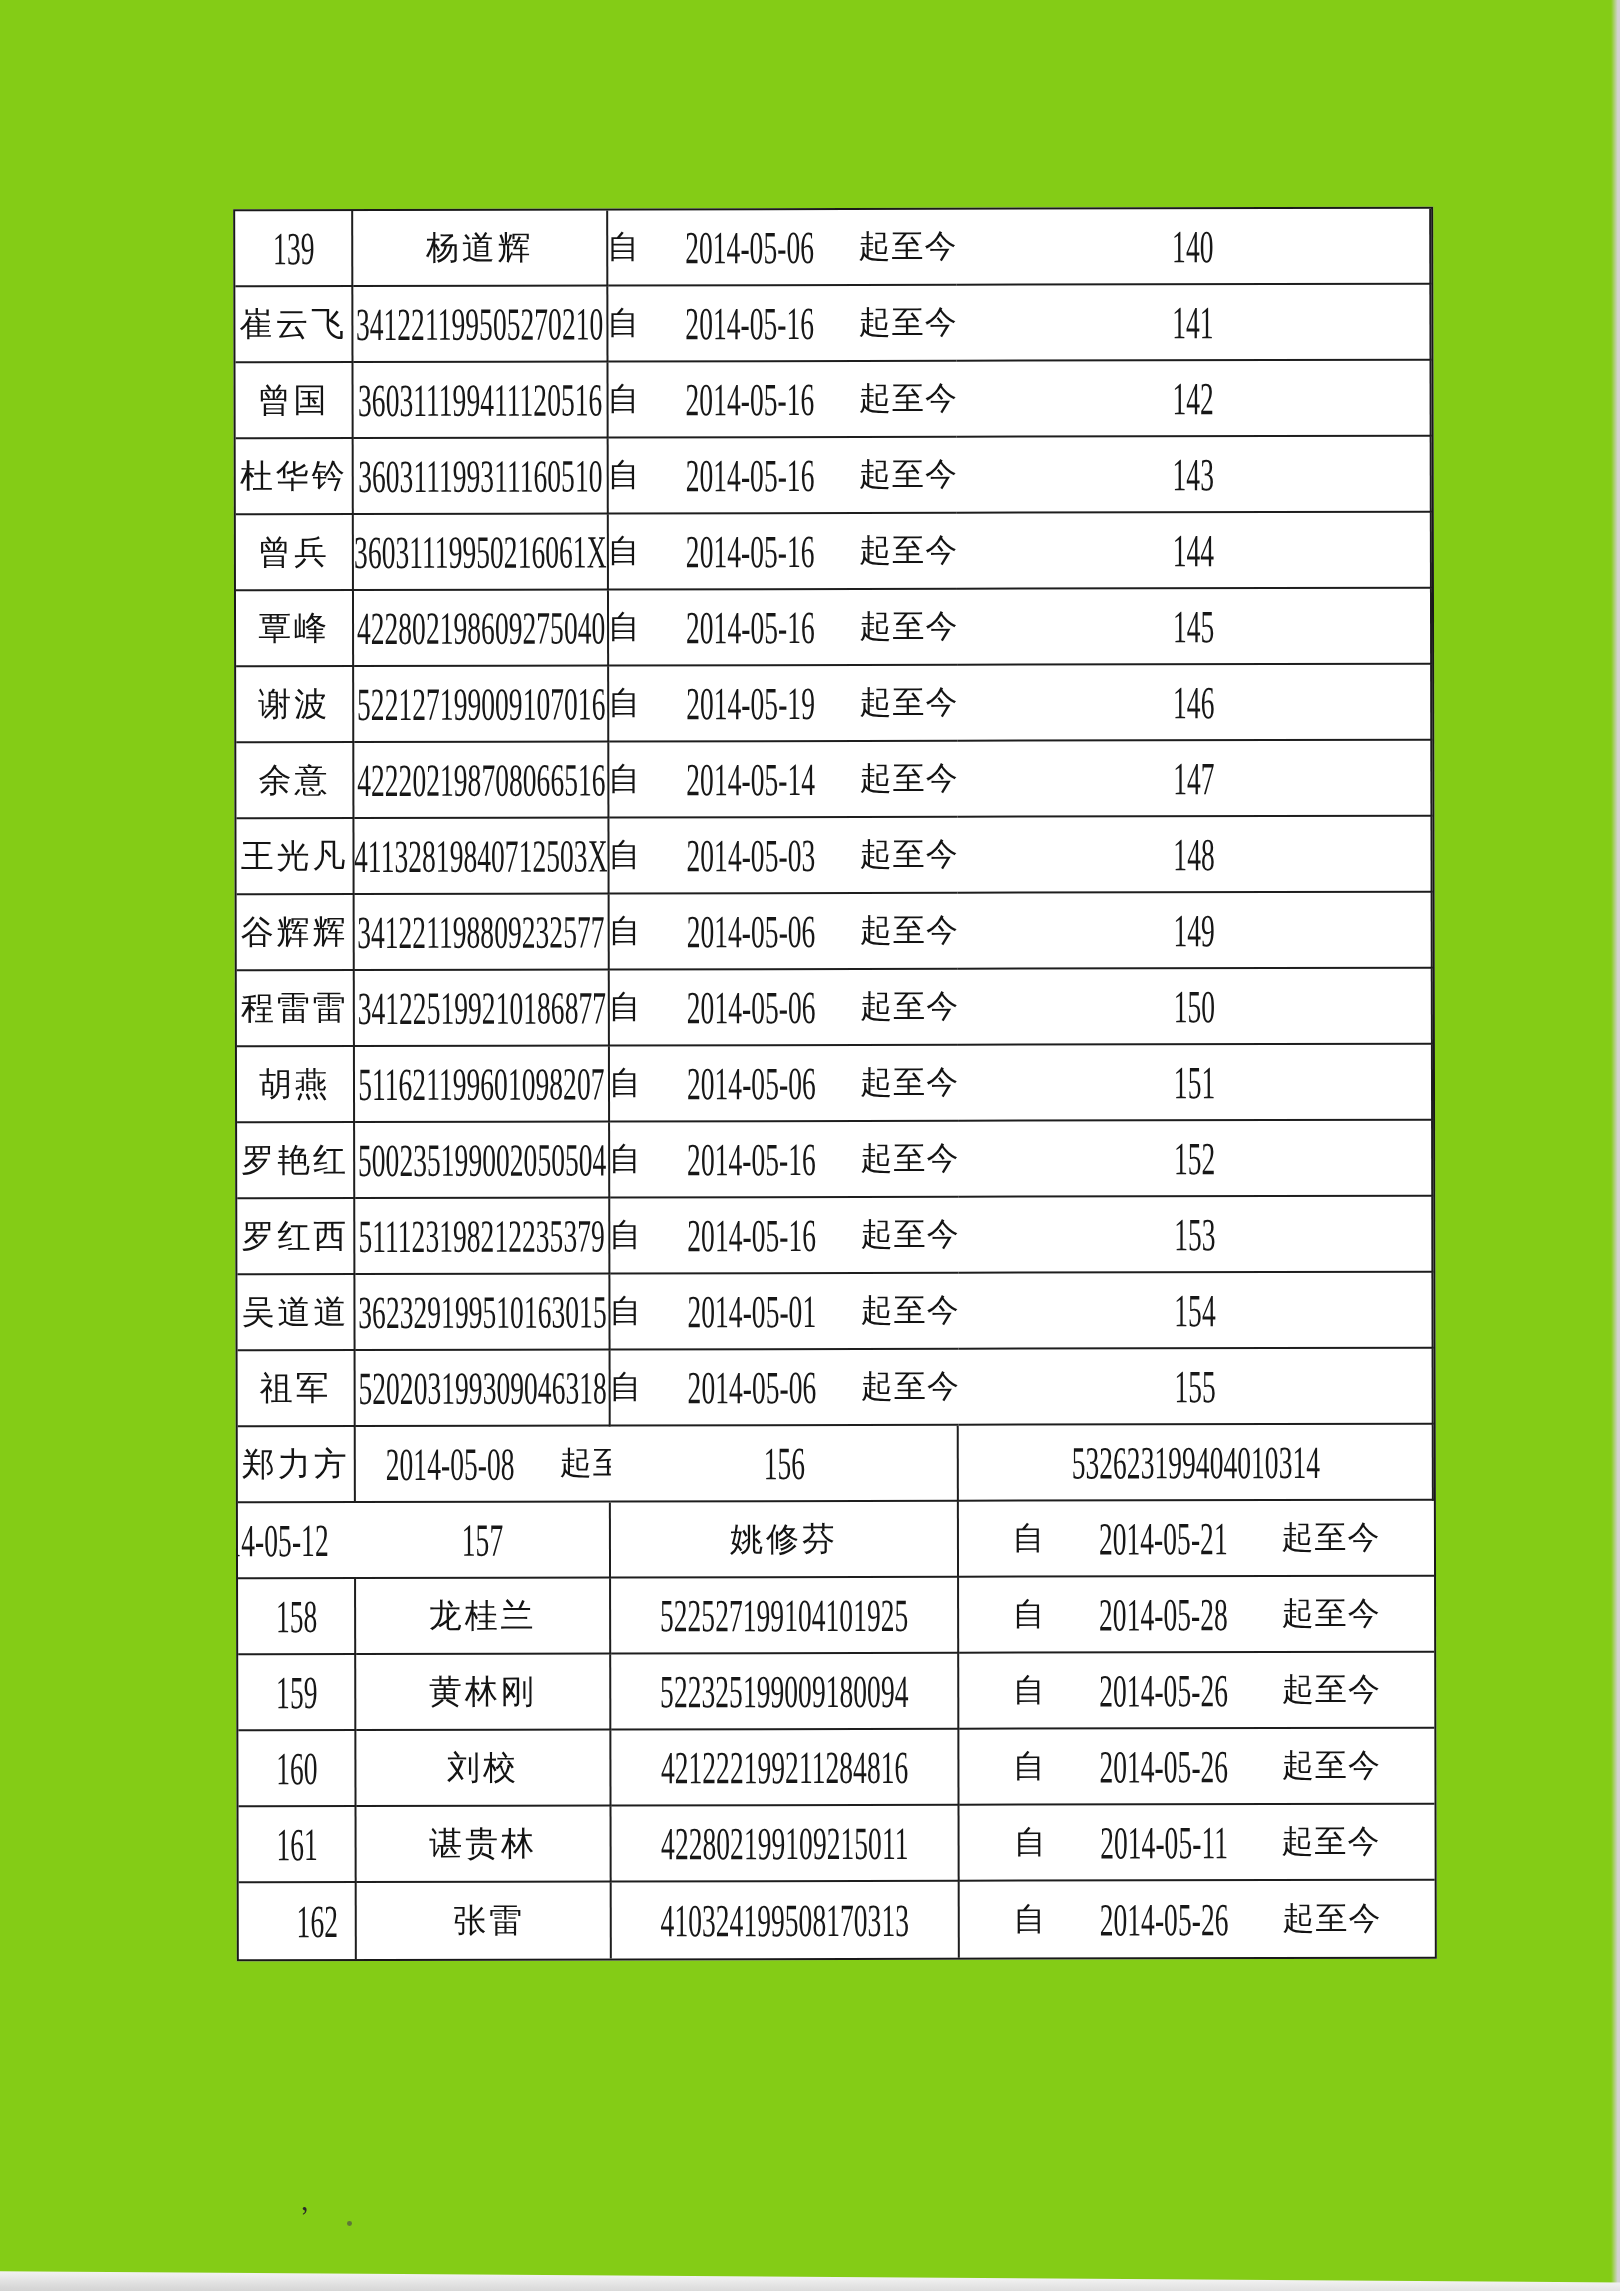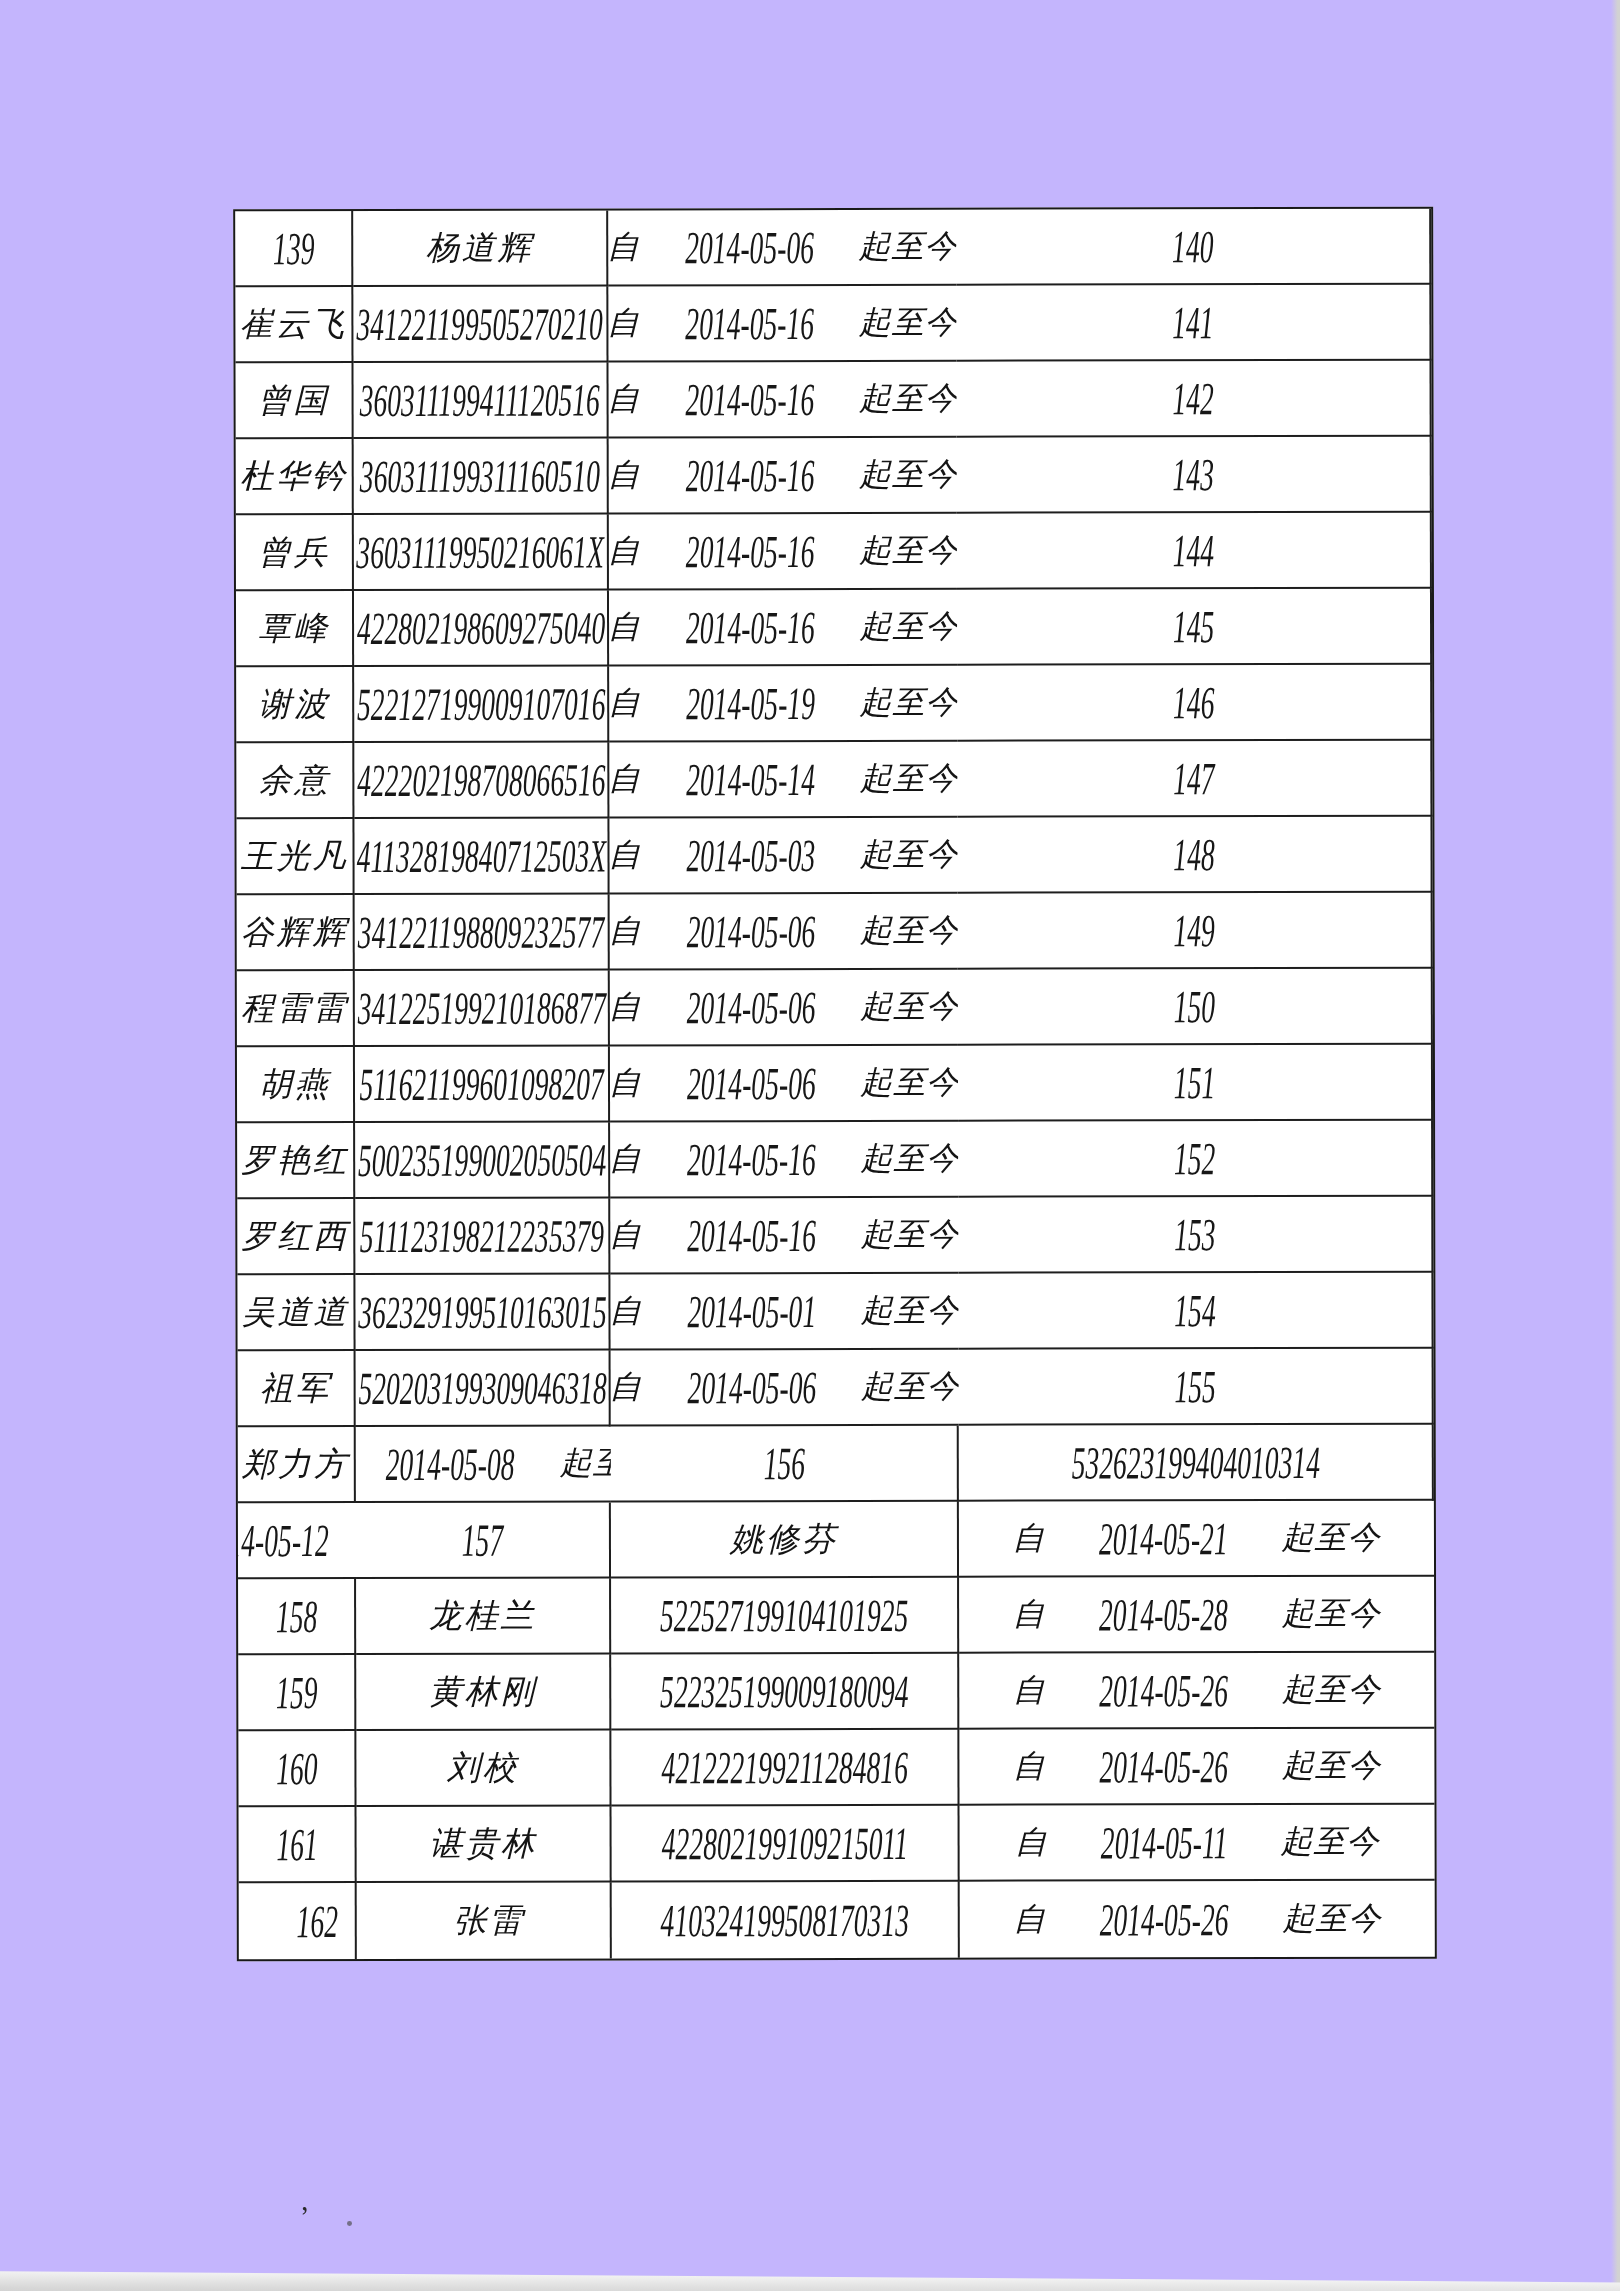--- a/index.html
+++ b/index.html
@@ -1,23 +1,22 @@
 <!DOCTYPE html>
 <html><head>
 <meta charset="utf-8">
 <style>
   html,body{margin:0;padding:0;background:#888;}
   .page{
     position:relative;
     width:1620px;height:2292px;
-    background:#c4b5fd;
+    background:#84cc16;
     overflow:hidden;
     font-family:"Liberation Serif","DejaVu Serif",serif;
     color:#1c1c1c;
-    font-style:italic;
   }
   .scan-table{
     position:absolute;
     left:235px;top:208px;
     display:grid;
     grid-template-columns:118px 255px 348px 475px;
     grid-auto-rows:76px;
     border:2.9px solid #191919;
     transform:rotate(-0.12deg);
     transform-origin:center center;

